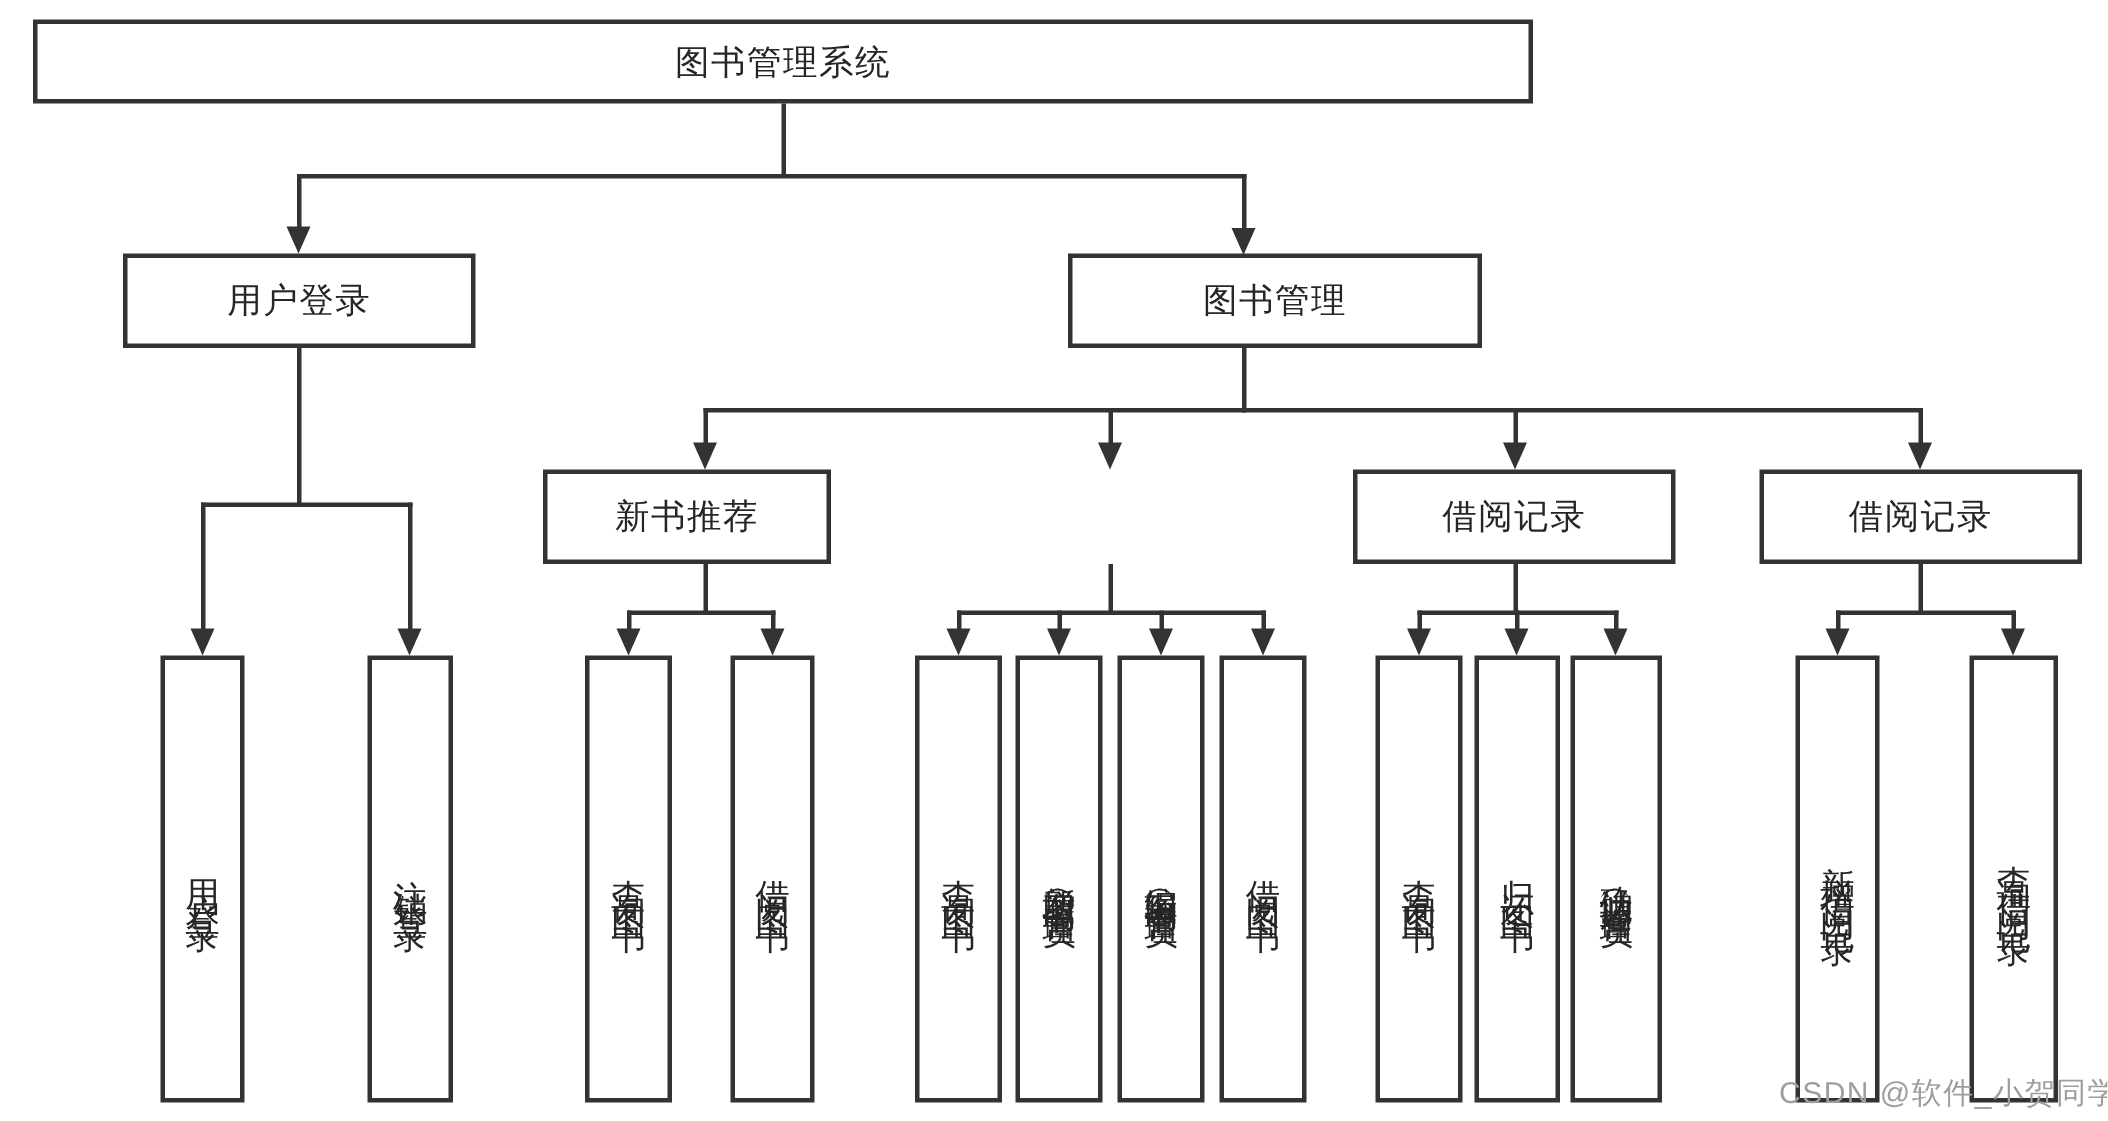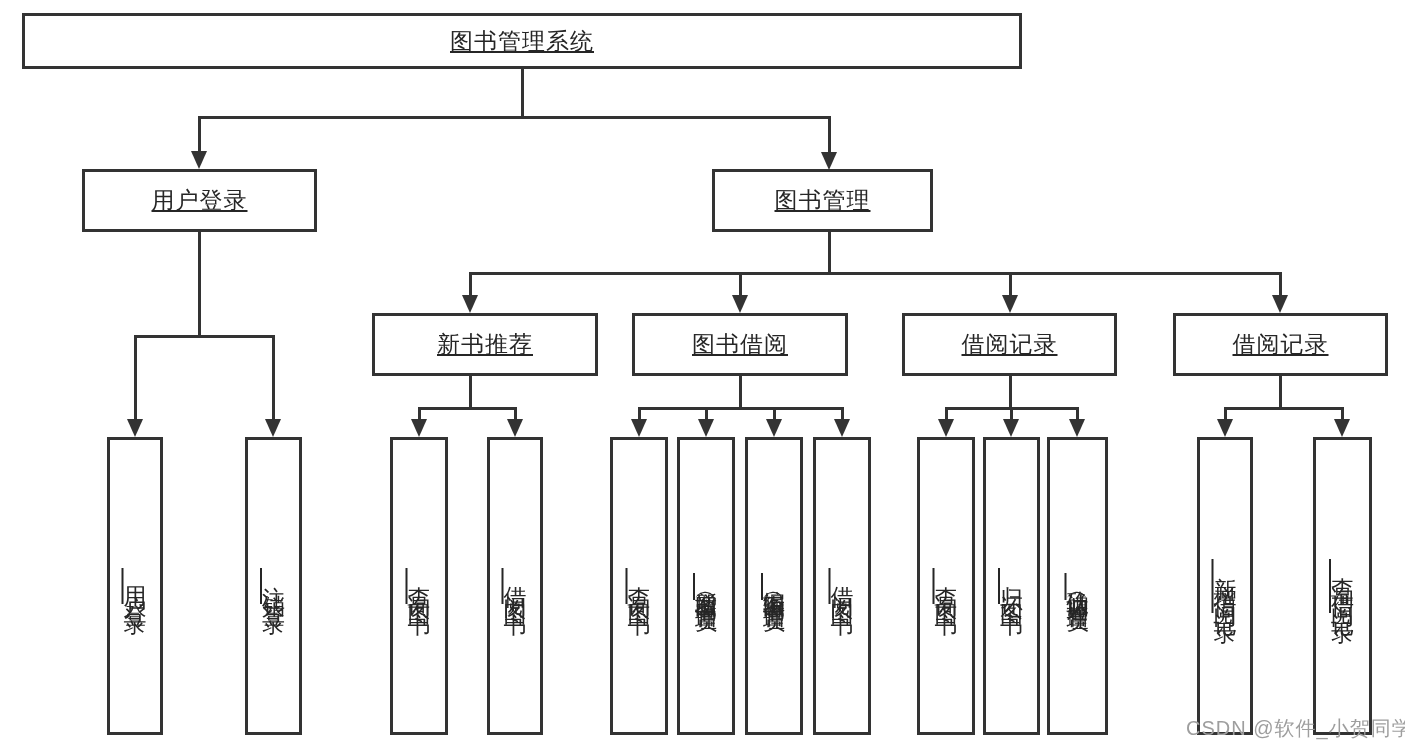--- a/index.html
+++ b/index.html
@@ -13,21 +13,20 @@
   }
   .box {
     position: absolute;
     box-sizing: border-box;
     border: 3px solid #333333;
     background: #ffffff;
     display: flex;
     align-items: center;
     justify-content: center;
     color: #262626;
-    text-decoration: underline;
   }
   .rootbox { left: 22px; top: 13px; width: 1000px; height: 56px; }
   .node  { height: 63px; }
   .lvl2  { top: 169px; }
   .lvl3  { top: 313px; }
   .leaf  { top: 437px; height: 298px; }
   .hlabel { font-size: 23px; letter-spacing: 1px; white-space: nowrap; }
   .vtext {
     writing-mode: vertical-rl;
     text-orientation: mixed;
@@ -61,29 +60,26 @@
 
 <div class="canvas">
 
   <div class="box rootbox">
     <span class="hlabel">图书管理系统</span>
   </div>
 
   <div class="box node lvl2" style="left:82px;width:235px">
     <span class="hlabel">用户登录</span>
   </div>
-  <div class="box node lvl2" style="left:712px;width:221px">
+  <div class="box node lvl2" style="left:712px;width:276px">
     <span class="hlabel">图书管理</span>
   </div>
 
-  <div class="box node lvl3" style="left:372px;width:226px">
+  <div class="box node lvl3" style="left:362px;width:192px">
     <span class="hlabel">新书推荐</span>
-  </div>
-  <div class="box node lvl3" style="left:632px;width:216px">
-    <span class="hlabel">图书借阅</span>
   </div>
   <div class="box node lvl3" style="left:902px;width:215px">
     <span class="hlabel">借阅记录</span>
   </div>
   <div class="box node lvl3" style="left:1173px;width:215px">
     <span class="hlabel">借阅记录</span>
   </div>
 
   <div class="box leaf" style="left:107px;width:56px">
     <span class="vtext">用户登录</span>

